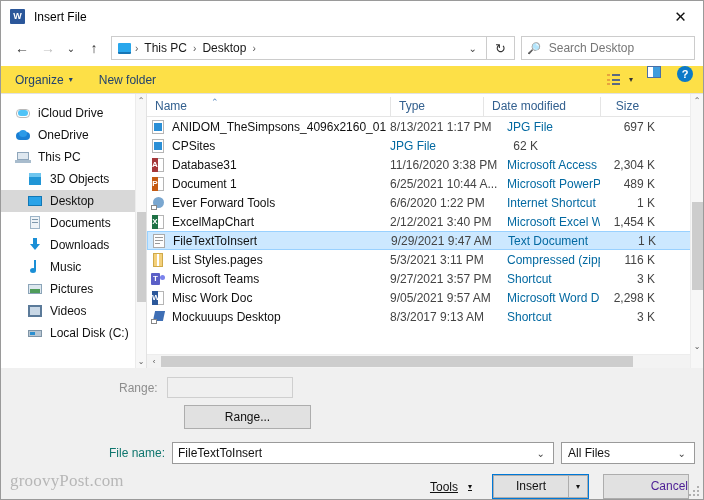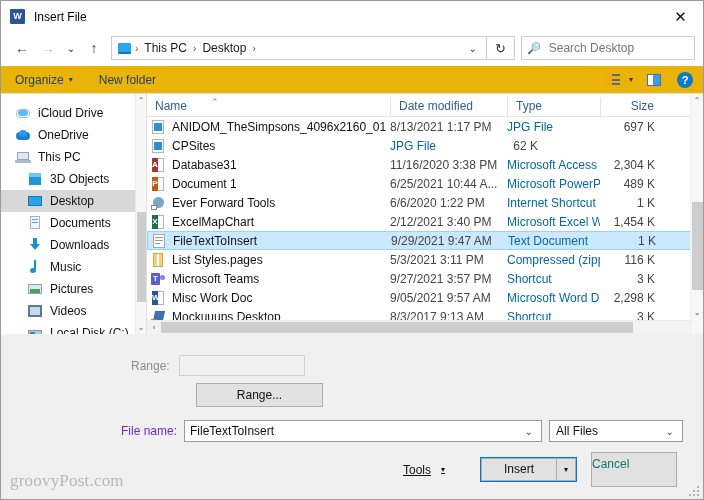--- a/index.html
+++ b/index.html
@@ -62,21 +62,21 @@
   }
   .searchbox {
     width:174px; height:24px; border:1px solid #ccc; background:#fff; margin-left:6px;
     display:flex; align-items:center; padding:0 6px; flex:0 0 auto;
   }
   .search-icon { font-size:11px; color:#555; transform:scaleX(-1); }
   .search-ph { font-size:12px; color:#767676; margin-left:7px; }
 
   
   .toolbar {
-    height:28px; background:#eab308; display:flex; align-items:center;
+    height:28px; background:#fde047; display:flex; 
     padding:0 10px 0 14px; flex:0 0 auto; border-bottom:1px solid #e2e2e2;
   }
   .tb-item { font-size:12px; color:#22426e; margin-right:26px; display:flex; align-items:center; }
   .tb-caret { font-size:8px; margin-left:5px; color:#22426e; }
   .tb-spacer { flex:1 1 auto; }
   .viewicon { display:flex; align-items:center; margin-right:14px; }
   .li-glyph { display:flex; flex-direction:column; justify-content:space-between; width:13px; height:11px; }
   .li-row { display:flex; align-items:center; }
   .li-dot { width:3px; height:2px; background:#e8a33d; margin-right:2px; }
   .li-bar { flex:1; height:2px; background:#5a6b82; }
@@ -117,81 +117,81 @@
   .colhead { height:23px; display:flex; align-items:flex-end; border-bottom:1px solid #e5e5e5; flex:0 0 auto; position:relative; }
   .col {
     font-size:12px; color:#33608f; padding:0 0 4px 8px; height:19px; line-height:19px;
     border-left:1px solid #e5e5e5; position:relative;
   }
   .col:first-child { border-left:none; }
   .sort-caret { position:absolute; left:64px; top:-4px; font-size:9px; color:#5a8ac0; }
   .col-name { width:243px; }
   .col-date { width:117px; }
   .col-type { width:93px; }
-  .col-size { width:62px; text-align:right; padding:0 8px 4px 0; }
+  .col-size { width:62px; text-align:center; padding:0 8px 4px 0; }
 
   .rows { flex:1 1 auto; overflow:hidden; position:relative; }
   .row { height:19px; display:flex; align-items:center; }
   .row.selected { background:#cce8ff; border:1px solid #99d1ff; height:19px; }
   .cell { font-size:12px; color:#111; overflow:hidden; white-space:nowrap; }
   .c-name { width:243px; display:flex; align-items:center; padding-left:4px; }
   .c-date { width:117px; color:#444; }
   .c-type { width:93px; color:#0369a1; }
   .c-size { width:62px; color:#444; text-align:right; padding-right:7px; }
   .fico { width:14px; height:14px; margin-right:7px; flex:0 0 auto; position:relative; }
 
   
   .fp-vtrack { position:absolute; right:0; top:0; width:13px; height:100%; background:#f7f7f7; border-left:1px solid #ededed; }
   .fp-varrow { height:14px; text-align:center; font-size:8px; color:#555; line-height:14px; }
   .fp-vthumb { position:absolute; left:1px; width:11px; background:#cdcdcd; }
   .fp-htrack { height:14px; background:#f3f3f3; display:flex; align-items:center; flex:0 0 auto; border-top:1px solid #ededed; }
   .fp-harrow { width:14px; text-align:center; font-size:8px; color:#555; }
   .fp-hthumb { height:11px; background:#cdcdcd; }
 
   
-  .bottom { flex:0 0 auto; background:#f0f0f0; padding:12px; position:relative;border-radius:31px; }
+  .bottom { flex:0 0 auto; background:#f0f0f0; padding:0; position:relative;border-radius:31px; }
   .range-row { display:flex; align-items:center; padding:9px 0 0 118px; }
   .range-label { font-size:12px; color:#8d8d8d; width:48px; }
   .range-input {
     width:126px; height:21px; background:#f0f0f0; border:1px solid #cfcfcf;
   }
   .range-btn-row { padding:7px 0 0 183px; }
   .range-btn {
     width:127px; height:24px; background:#e1e1e1; border:1px solid #adadad;
     font-size:12px; color:#111; text-align:center; line-height:22px;
   }
   .filename-row { display:flex; align-items:center; padding:13px 8px 0 108px; }
-  .fn-label { font-size:12px; color:#6d28d9; margin-right:7px; white-space:nowrap; }
+  .fn-label { font-size:12px; color:#0f766e; margin-right:7px; white-space:nowrap; }
   .fn-input {
     flex:1 1 auto; height:22px; background:#fff; border:1px solid #9a9a9a;
     display:flex; align-items:center; padding:0 2px 0 5px; font-size:12px; color:#111;
   }
   .fn-spacer { flex:1 1 auto; }
   .fn-chev { font-size:10px; color:#444; padding:0 6px; }
   .filter-combo {
     width:134px; height:22px; background:#fff; border:1px solid #9a9a9a; margin-left:7px;
     display:flex; align-items:center; padding:0 2px 0 6px; font-size:12px; color:#111; flex:0 0 auto;
   }
   .btn-row { display:flex; align-items:center; justify-content:flex-end; padding:10px 14px 0 0; }
-  .tools-btn { font-size:12px; color:#111; display:flex; align-items:center; margin-right:35px;text-decoration:underline; }
+  .tools-btn { font-size:12px; color:#111; display:flex; align-items:center; margin-right:20px;text-decoration:underline; }
   .tools-caret { font-size:8px; margin-left:10px; }
   .insert-wrap {
     display:flex; height:25px; border:1px solid #0078d7; background:#e1e1e1; margin-right:14px;
   }
   .insert-main {
     width:76px; border:1px solid #adadad; background:#e1e1e1;
     font-size:12px; text-align:center; line-height:21px; color:#111;
   }
   .insert-split {
     width:19px; border:1px solid #adadad; border-left:none; background:#e1e1e1;
     font-size:8px; text-align:center; line-height:21px; color:#111;
   }
   .cancel-btn {
-    width:86px; height:35px; border:1px solid #adadad; background:#e1e1e1;
-    font-size:12px; text-align:left; line-height:23px; color:#0f766e;
+    width:86px; height:25px; border:1px solid #adadad; background:#e1e1e1;
+    font-size:12px; text-align:right; line-height:23px; color:#4c1d95;
   }
   .watermark {
     position:absolute; left:9px; bottom:8px; font-family:Liberation Serif, serif;
     font-size:17px; color:#b7b7b7; letter-spacing:.2px;
   }
   .grip { position:absolute; right:4px; bottom:3px; width:10px; height:10px; }
   .grip i { position:absolute; width:2px; height:2px; background:#b0b0b0; }
 </style>
 </head>
 <body>
@@ -351,22 +351,22 @@
     </div>
 
     <div class="vsplit"></div>
 
     <div class="filepane">
       <div class="colhead">
         <div class="col col-name">
           <span>Name</span>
           <span class="sort-caret">⌃</span>
         </div>
+        <div class="col col-type">Type</div>
         <div class="col col-date">Date modified</div>
-        <div class="col col-type">Type</div>
         <div class="col col-size">Size</div>
       </div>
 
       <div class="rows" id="file-rows">
           <div class="row">
             <div class="cell c-name">
               <span class="fico">
                 <span style="position:absolute;left:1px;top:0;width:12px;height:14px;background:#fff;border:1px solid #b5b5b5"></span>
                 <span style="position:absolute;left:3px;top:3px;width:8px;height:8px;background:#2b8fd6"></span>
               </span>

